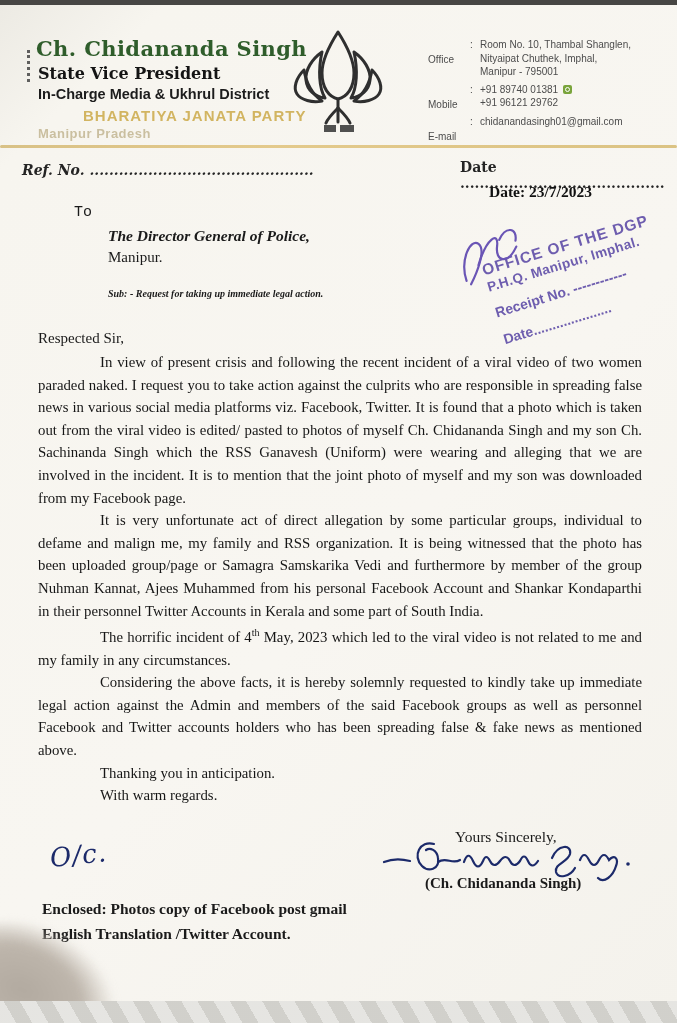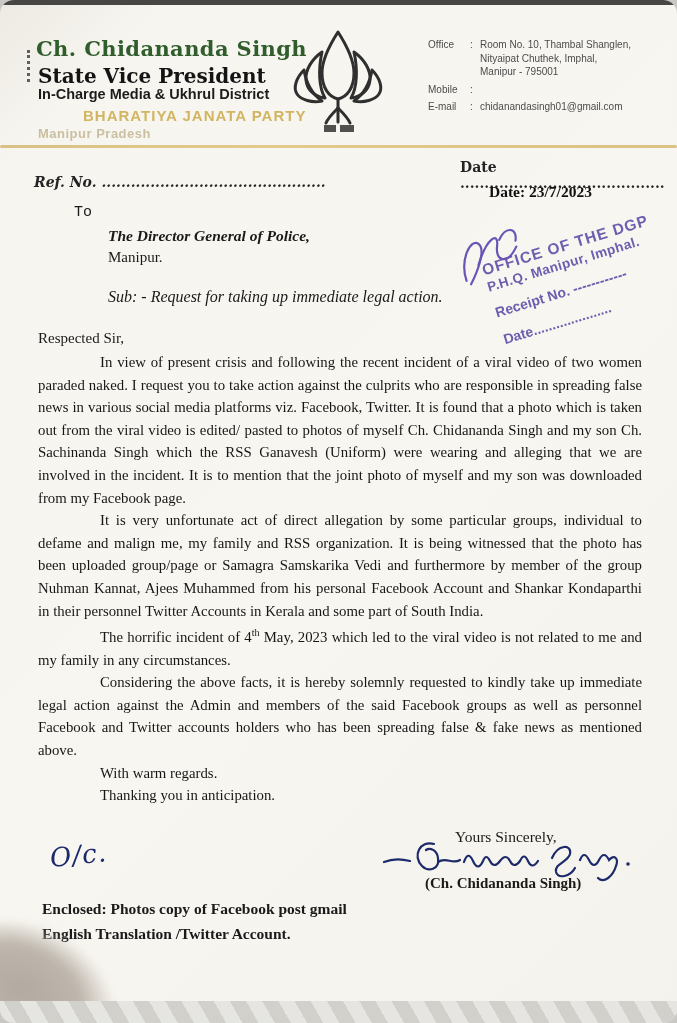--- a/index.html
+++ b/index.html
@@ -1,70 +1,70 @@
 <!DOCTYPE html>
 <html><head>
 <meta charset="utf-8">
 <style>
   html,body{margin:0;padding:0;background:#c9c8c4;}
   .screen{position:relative;width:677px;height:1023px;overflow:hidden;
     background:linear-gradient(135deg,#eceae3 0%,#f7f5ef 10%,#f8f6f1 55%,#f4f2ec 100%);
-    font-family:"Liberation Serif",serif;color:#1a1a1a;border-radius:14px;}
+    font-family:"Liberation Serif",serif;color:#1a1a1a;}
   .top-strip{position:absolute;left:0;top:0;width:677px;height:5px;background:#474644;}
   .bottom-strip{position:absolute;left:0;top:1001px;width:677px;height:22px;background:#d8d7d2;
     background-image:repeating-linear-gradient(60deg,rgba(255,255,255,.35) 0 14px,rgba(0,0,0,.03) 14px 28px);}
   .corner-shadow{position:absolute;left:-55px;top:928px;width:175px;height:120px;border-radius:50%;
     background:radial-gradient(ellipse at 45% 55%, #b2aaa0 0%, #beb6ac 45%, rgba(190,182,172,0) 72%);
     filter:blur(4px);transform:rotate(24deg);}
   .margin-mark{position:absolute;left:27px;top:50px;width:0;height:32px;border-left:3px dotted #3b3b3b;opacity:.8;}
 
   
   .lh-name{position:absolute;left:36px;top:36px;font-family:"DejaVu Serif",serif;font-weight:bold;
     font-size:21px;color:#2f5d2b;letter-spacing:.4px;}
-  .lh-t1{position:absolute;left:38px;top:64px;font-family:"DejaVu Serif",serif;font-weight:bold;font-size:20px;color:#141414;}
+  .lh-t1{position:absolute;left:38px;top:64px;font-family:"DejaVu Serif",serif;font-weight:bold;font-size:16px;color:#141414;}
   .lh-t2{position:absolute;left:38px;top:86px;font-family:"Liberation Sans",sans-serif;font-weight:bold;font-size:14.5px;color:#1c1c1c;text-align:right;}
   .lh-party{position:absolute;left:38px;top:107px;font-family:"Liberation Sans",sans-serif;font-weight:bold;
     font-size:15px;color:#c9a53e;opacity:.8;letter-spacing:1px;margin-left:45px;}
   .lh-region{position:absolute;left:38px;top:126px;font-family:"Liberation Sans",sans-serif;font-weight:bold;
     font-size:13px;color:#b3a376;opacity:.65;letter-spacing:.5px;}
   .lh-logo{position:absolute;left:288px;top:26px;width:100px;height:120px;}
   .contacts{position:absolute;left:428px;top:38px;width:246px;font-family:"Liberation Sans",sans-serif;
     font-size:10px;line-height:13.5px;color:#4c4c4c;}
   .c-row{display:flex;margin-bottom:4px;}
-  .c-label{width:42px;flex:none;}
+  .c-label{width:42px;flex:none;margin-top:15px;}
   .c-sep{width:10px;flex:none;}
   .c-lines{flex:1;}
   .wa-icon{display:inline-block;width:9px;height:9px;background:#7aa43c;border-radius:2px;margin-left:5px;
     vertical-align:-1px;position:relative;}
   .wa-icon::after{content:"";position:absolute;left:2px;top:2px;width:5px;height:5px;border:1px solid #fff;
     border-radius:50%;box-sizing:border-box;}
   .gold-line{position:absolute;left:0;top:145px;width:677px;height:3px;
     background:linear-gradient(90deg,#d3b873,#e0c27a 40%,#d6ba70);opacity:.85;border-radius:2px;}
 
   
-  .ref-line{position:absolute;left:34px;top:162px;font-family:"DejaVu Serif",serif;font-style:italic;
-    font-weight:bold;font-size:14px;color:#242424;margin-top:12px;}
+  .ref-line{position:absolute;left:22px;top:162px;font-family:"DejaVu Serif",serif;font-style:italic;
+    font-weight:bold;font-size:14px;color:#242424;}
   .date-line{position:absolute;left:460px;top:159px;font-family:"DejaVu Serif",serif;
     font-weight:bold;font-size:14px;color:#242424;}
   .date-value{position:absolute;left:489px;top:183px;font-weight:bold;font-size:15.5px;color:#111;}
 
   
   .stamp{position:absolute;left:480px;top:262px;width:260px;transform:rotate(-17deg);transform-origin:0 0;
     color:#5b49a6;opacity:.88;font-family:"Liberation Sans",sans-serif;pointer-events:none;}
   .stamp .s1{font-size:15.5px;font-weight:bold;letter-spacing:1px;margin-bottom:1px;}
   .stamp .s2{font-size:13.5px;font-weight:bold;letter-spacing:.4px;margin-bottom:11px;}
   .stamp .s3{font-size:14px;font-weight:bold;margin-bottom:12px;}
   .stamp .s4{font-size:14px;font-weight:bold;}
   .stamp-scrawl{position:absolute;left:450px;top:220px;width:100px;height:80px;transform:rotate(-8deg);}
 
   
   .to-label{position:absolute;left:74px;top:204px;font-size:15px;font-family:Liberation Mono, monospace;}
   .addressee{position:absolute;left:108px;top:227px;font-size:15.5px;font-weight:bold;font-style:italic;}
   .addr-place{position:absolute;left:108px;top:249px;font-size:15px;}
-  .subject{position:absolute;left:108px;top:288px;font-size:16px;font-weight:normal;font-style:italic;}
+  .subject{position:absolute;left:108px;top:288px;font-size:10px;font-weight:bold;font-style:italic;}
   .salutation{position:absolute;left:38px;top:330px;font-size:15px;}
   .body-text{position:absolute;left:38px;top:351px;width:604px;font-size:14.8px;line-height:22.6px;
     text-align:justify;color:#161616;}
   .body-text p{margin:0;text-indent:62px;}
   .closing{text-indent:62px;}
   .sign-off{position:absolute;left:455px;top:828px;font-size:15.5px;}
   .signature-svg{position:absolute;left:382px;top:832px;width:255px;height:50px;}
   .signatory{position:absolute;left:425px;top:875px;font-size:15px;font-weight:bold;}
   .oc-mark{position:absolute;left:50px;top:840px;font-family:"DejaVu Serif",serif;font-style:italic;
     font-size:26px;color:#1c2a6a;transform:rotate(-6deg);letter-spacing:1px;}
@@ -107,20 +107,24 @@
       <span class="c-sep">:</span>
       <span class="c-lines">
         <span>Room No. 10, Thambal Shanglen,</span><br>
         <span>Nityaipat Chuthek, Imphal,</span><br>
         <span>Manipur - 795001</span>
       </span>
     </div>
     <div class="c-row">
       <span class="c-label">Mobile</span>
       <span class="c-sep">:</span>
+      <span class="c-lines">
+        <span>+91 89740 01381</span><span class="wa-icon"></span><br>
+        <span>+91 96121 29762</span>
+      </span>
     </div>
     <div class="c-row">
       <span class="c-label">E-mail</span>
       <span class="c-sep">:</span>
       <span class="c-lines">chidanandasingh01@gmail.com</span>
     </div>
   </div>
 
   <div class="gold-line"></div>
 
@@ -146,22 +150,22 @@
   <div class="addressee">The Director General of Police,</div>
   <div class="addr-place">Manipur.</div>
   <div class="subject">Sub: - Request for taking up immediate legal action.</div>
   <div class="salutation">Respected Sir,</div>
 
   <div class="body-text">
     <p>In view of present crisis and following the recent incident of a viral video of two women paraded naked. I request you to take action against the culprits who are responsible in spreading false news in various social media platforms viz. Facebook, Twitter. It is found that a photo which is taken out from the viral video is edited/ pasted to photos of myself Ch. Chidananda Singh and my son Ch. Sachinanda Singh which the RSS Ganavesh (Uniform) were wearing and alleging that we are involved in the incident. It is to mention that the joint photo of myself and my son was downloaded from my Facebook page.</p>
     <p>It is very unfortunate act of direct allegation by some particular groups, individual to defame and malign me, my family and RSS organization. It is being witnessed that the photo has been uploaded group/page or Samagra Samskarika Vedi and furthermore by member of the group Nuhman Kannat, Ajees Muhammed from his personal Facebook Account and Shankar Kondaparthi in their personnel Twitter Accounts in Kerala and some part of South India.</p>
     <p><span>The horrific incident of 4</span><sup>th</sup><span> May, 2023 which led to the viral video is not related to me and my family in any circumstances.</span></p>
     <p>Considering the above facts, it is hereby solemnly requested to kindly take up immediate legal action against the Admin and members of the said Facebook groups as well as personnel Facebook and Twitter accounts holders who has been spreading false &amp; fake news as mentioned above.</p>
+    <div class="closing">Thanking you in anticipation.</div>
     <div class="closing">With warm regards.</div>
-    <div class="closing">Thanking you in anticipation.</div>
   </div>
 
   <div class="sign-off">Yours Sincerely,</div>
 
   <svg class="signature-svg" viewBox="0 0 255 50">
     <g fill="none" stroke="#1c2a6a" stroke-width="2.2" stroke-linecap="round">
       <path d="M2 30 C12 26 20 27 28 29"></path>
       <path d="M52 12 C38 8 30 24 40 34 C46 40 58 38 56 26 C55 18 48 15 44 18"></path>
       <path d="M56 30 C64 24 70 33 78 28"></path>
       <path d="M82 30 Q86 18 91 29 T101 29 Q104 21 108 29 T118 29 T128 29 T138 29 Q142 20 146 29 T156 29"></path>

